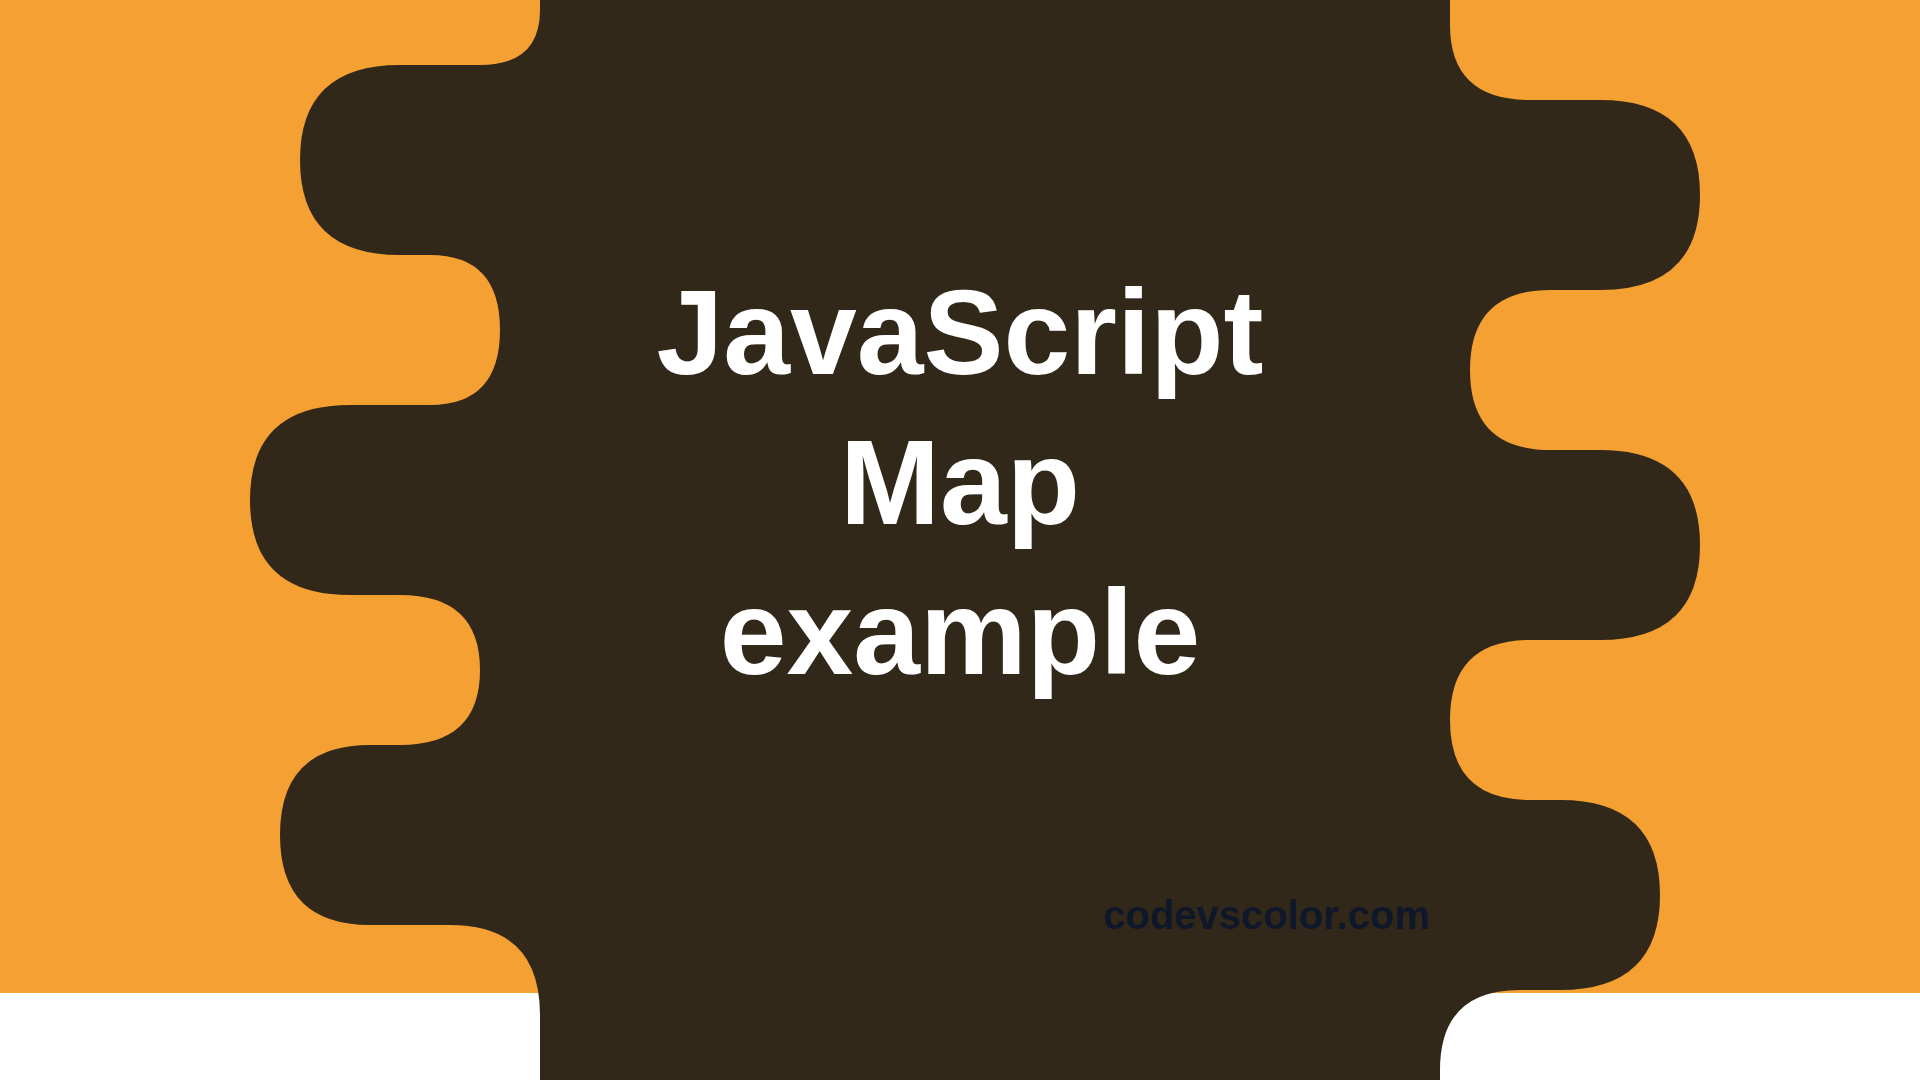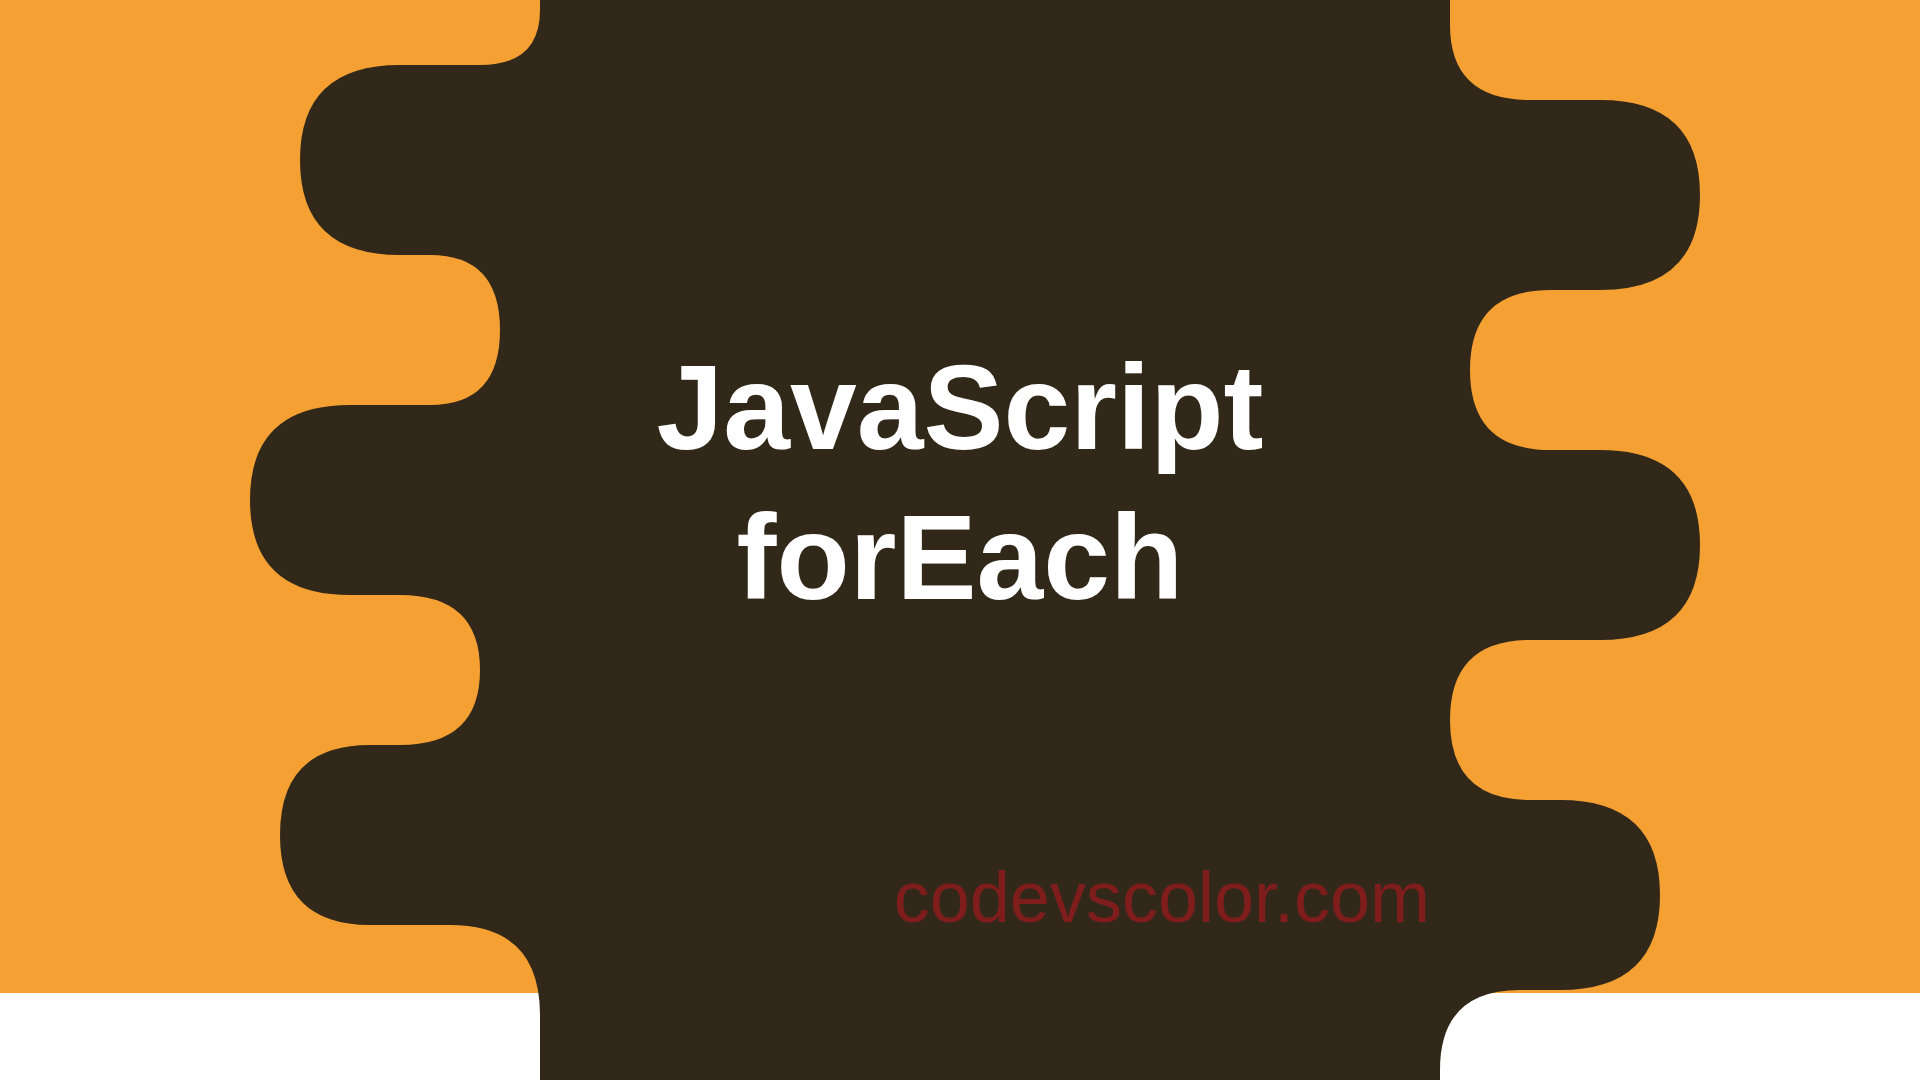--- a/index.html
+++ b/index.html
@@ -37,23 +37,23 @@
       font-size: 120px;
       line-height: 1.25;
       text-align: center;
       margin-top: -30px;
     }
     .watermark {
       position: absolute;
       z-index: 2;
       right: 490px;
       bottom: 55px;
-      color: #7f1d1d;
-      font-weight: 400;
-      font-size: 72px;
+      color: #0f172a;
+      font-weight: 700;
+      font-size: 40px;
     }
   </style>
 </head>
 <body>
 
 <div class="canvas">
   <svg class="blob" viewBox="0 0 1920 1080" preserveAspectRatio="none">
     <path fill="#31281a" d="
       M 540 0
       L 540 10
@@ -96,17 +96,18 @@
       Q 1700 100 1600 100
       L 1530 100
       Q 1450 100 1450 25
       L 1450 0
       Z
     "></path>
   </svg>
 
   <div class="title-text">
     <div>JavaScript</div>
-    <div>forEach</div>
+    <div>Map</div>
+    <div>example</div>
   </div>
 
   <div class="watermark">codevscolor.com</div>
 </div>
 
 </body></html>

